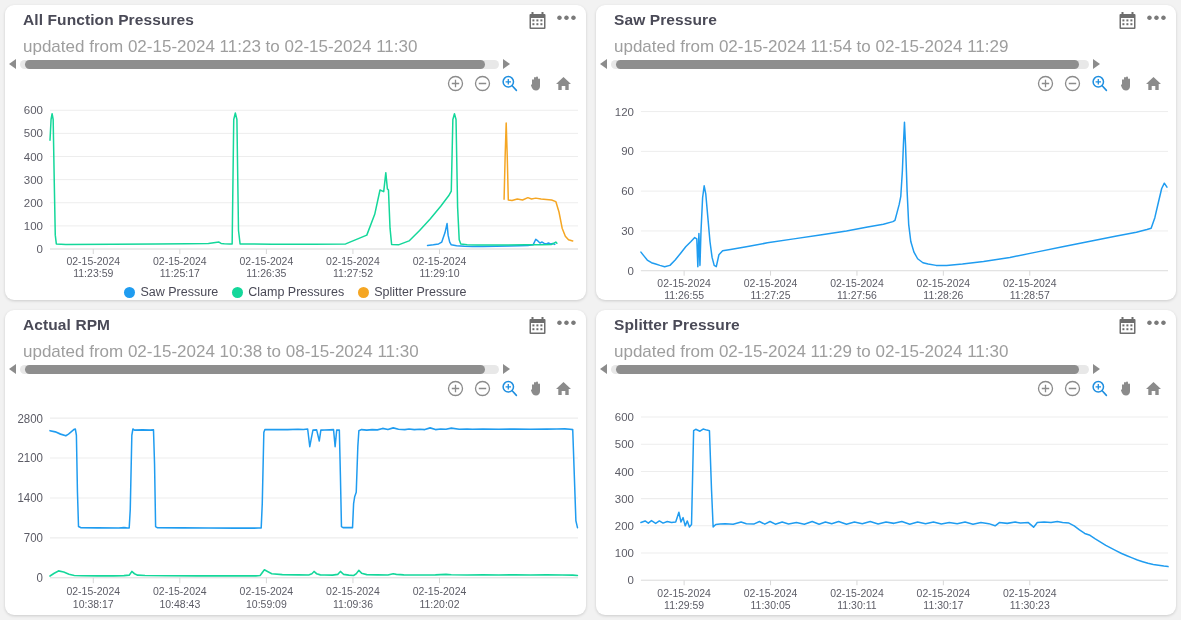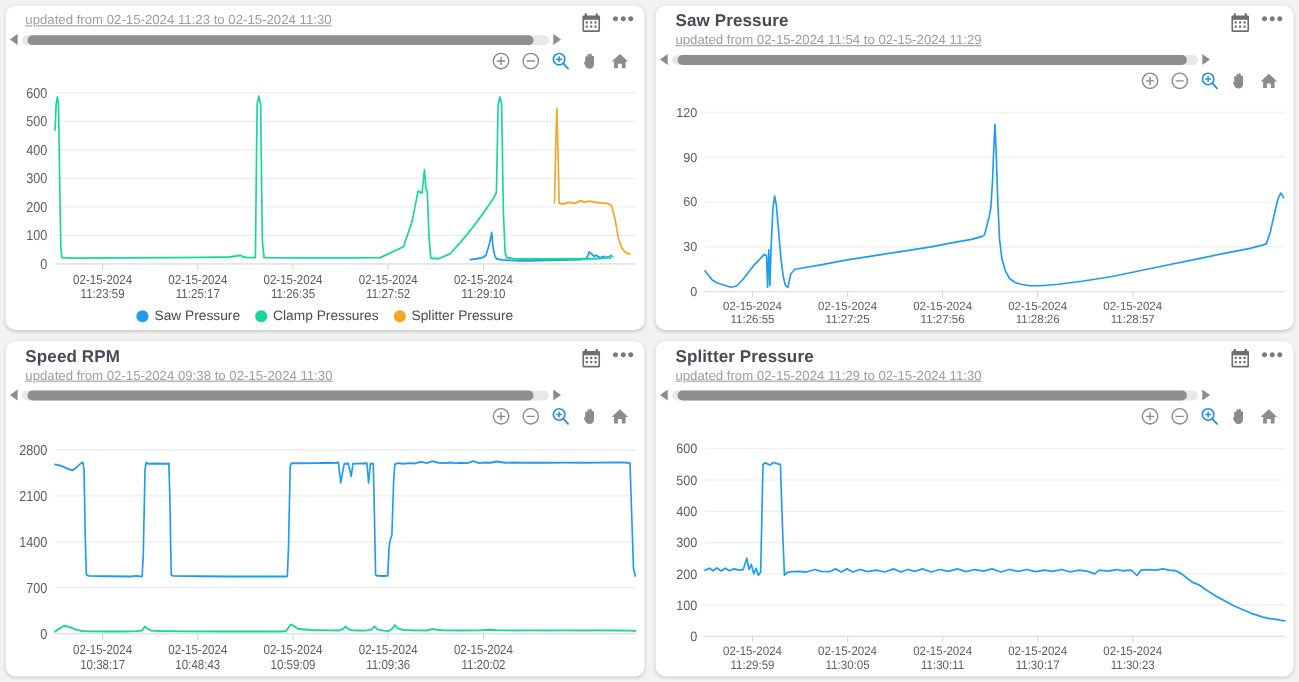--- a/index.html
+++ b/index.html
@@ -33,26 +33,25 @@
     flex: 0 0 auto;
   }
   .panel-title {
     font-size: 15.5px;
     font-weight: bold;
     color: #4a4a57;
     line-height: 18px;
     letter-spacing: .1px;
   }
   .panel-sub {
-    font-size: 12px;
+    font-size: 17px;
     color: #9e9e9e;
     line-height: 15px;
-    margin-top: 0;
+    margin-top: 10px;
     white-space: nowrap;
-    text-decoration: underline;
   }
   .head-icons {
     position: absolute;
     top: 7px; right: 10px;
     display: flex;
     align-items: flex-start;
     gap: 12px;
     background: #fff;
     padding-left: 6px;
   }
@@ -140,20 +139,21 @@
   .legend-label { font-size: 12.5px; color: #4a4a57; }
 </style>
 </head>
 <body>
 
 <div class="dashboard">
 
   <div class="panel-slot">
     <div class="panel">
       <div class="panel-head">
+        <div class="panel-title">All Function Pressures</div>
         <div class="panel-sub">updated from 02-15-2024 11:23 to 02-15-2024 11:30</div>
         <div class="head-icons">
           <span class="cal-icon">
             <svg viewBox="0 0 17 18" width="17" height="18">
                 <rect x="0.5" y="2" width="16" height="15" rx="1" fill="#6e6e6e"></rect>
                 <rect x="2" y="6" width="13" height="9.5" fill="#ffffff"></rect>
                 <rect x="2.5" y="0" width="2" height="3.5" fill="#6e6e6e"></rect>
                 <rect x="12.5" y="0" width="2" height="3.5" fill="#6e6e6e"></rect>
                 <g fill="#6e6e6e">
                   <rect x="3.4" y="7.4" width="2" height="2"></rect>
@@ -356,22 +356,22 @@
             <polyline points="45.00,159.41 48.17,163.39 51.34,167.38 55.56,170.03 59.78,171.36 64.01,172.69 68.76,174.02 74.04,172.69 79.32,167.38 84.60,160.73 89.88,154.09 95.16,148.78 98.86,144.80 100.97,146.13 102.02,174.02 103.08,140.81 104.14,172.69 105.19,138.16 106.78,104.95 108.36,93.00 109.94,100.97 112.06,124.88 114.17,148.78 116.28,164.72 118.39,172.69 120.50,174.02 123.14,162.06 126.84,158.08 134.76,156.75 150.60,154.09 171.72,150.11 198.12,146.13 224.52,142.14 250.92,138.16 272.04,134.17 287.88,131.52 297.38,128.86 299.50,127.53 301.61,119.56 303.72,111.59 305.30,103.63 306.89,78.39 307.94,51.83 309.00,29.25 310.06,51.83 311.64,98.31 313.22,131.52 315.34,148.78 318.50,159.41 322.20,166.05 327.48,170.03 332.76,171.36 340.68,172.69 351.24,172.69 367.08,171.36 388.20,168.70 414.60,164.72 441.00,159.41 467.40,154.09 493.80,148.78 520.20,143.47 541.32,139.48 551.88,136.83 556.10,135.50 559.80,124.88 563.50,108.94 566.66,95.66 569.30,90.34 571.94,94.33" fill="none" stroke="#1f9cf0" stroke-width="1.5" stroke-linejoin="round" stroke-linecap="round"></polyline>
           </svg>
       </div>
       <div class="legend" style="height: 0px; padding: 0px;"></div>
     </div>
   </div>
 
   <div class="panel-slot">
     <div class="panel">
       <div class="panel-head">
-        <div class="panel-title">Speed RPM</div>
-        <div class="panel-sub">updated from 02-15-2024 09:38 to 02-15-2024 11:30</div>
+        <div class="panel-title">Actual RPM</div>
+        <div class="panel-sub">updated from 02-15-2024 10:38 to 08-15-2024 11:30</div>
         <div class="head-icons">
           <span class="cal-icon">
             <svg viewBox="0 0 17 18" width="17" height="18">
                 <rect x="0.5" y="2" width="16" height="15" rx="1" fill="#6e6e6e"></rect>
                 <rect x="2" y="6" width="13" height="9.5" fill="#ffffff"></rect>
                 <rect x="2.5" y="0" width="2" height="3.5" fill="#6e6e6e"></rect>
                 <rect x="12.5" y="0" width="2" height="3.5" fill="#6e6e6e"></rect>
                 <g fill="#6e6e6e">
                   <rect x="3.4" y="7.4" width="2" height="2"></rect>
                   <rect x="7.4" y="7.4" width="2" height="2"></rect>

